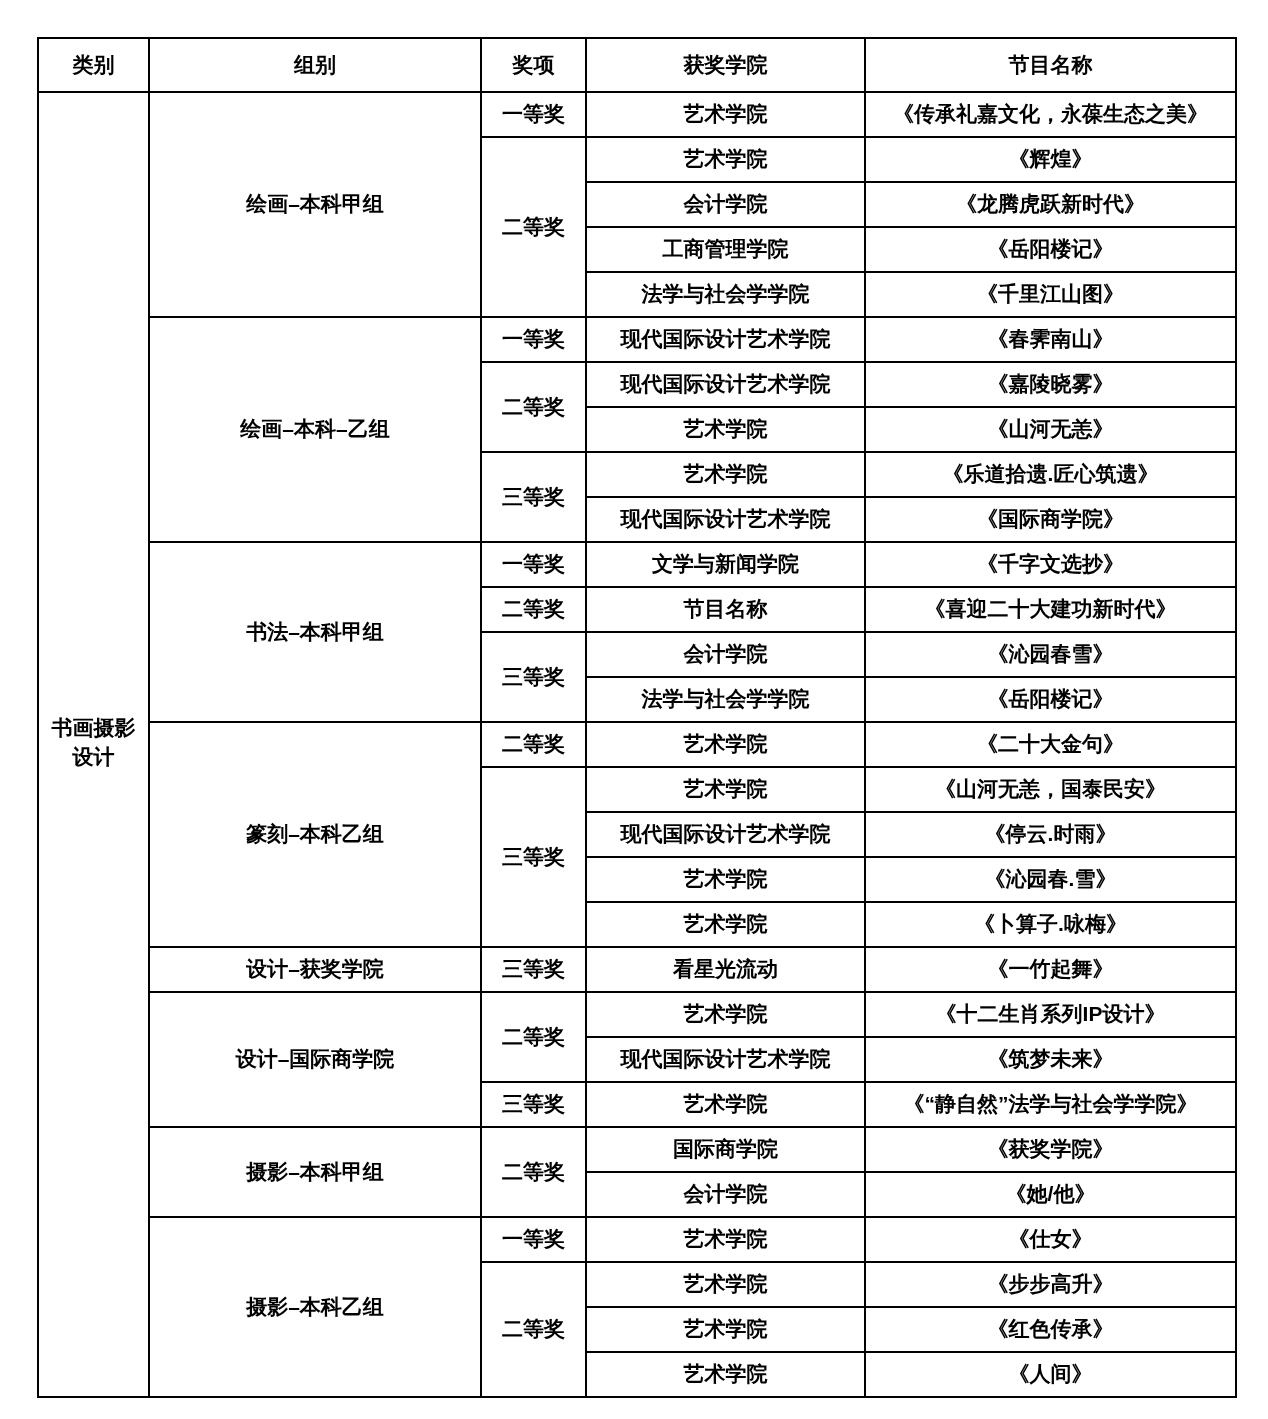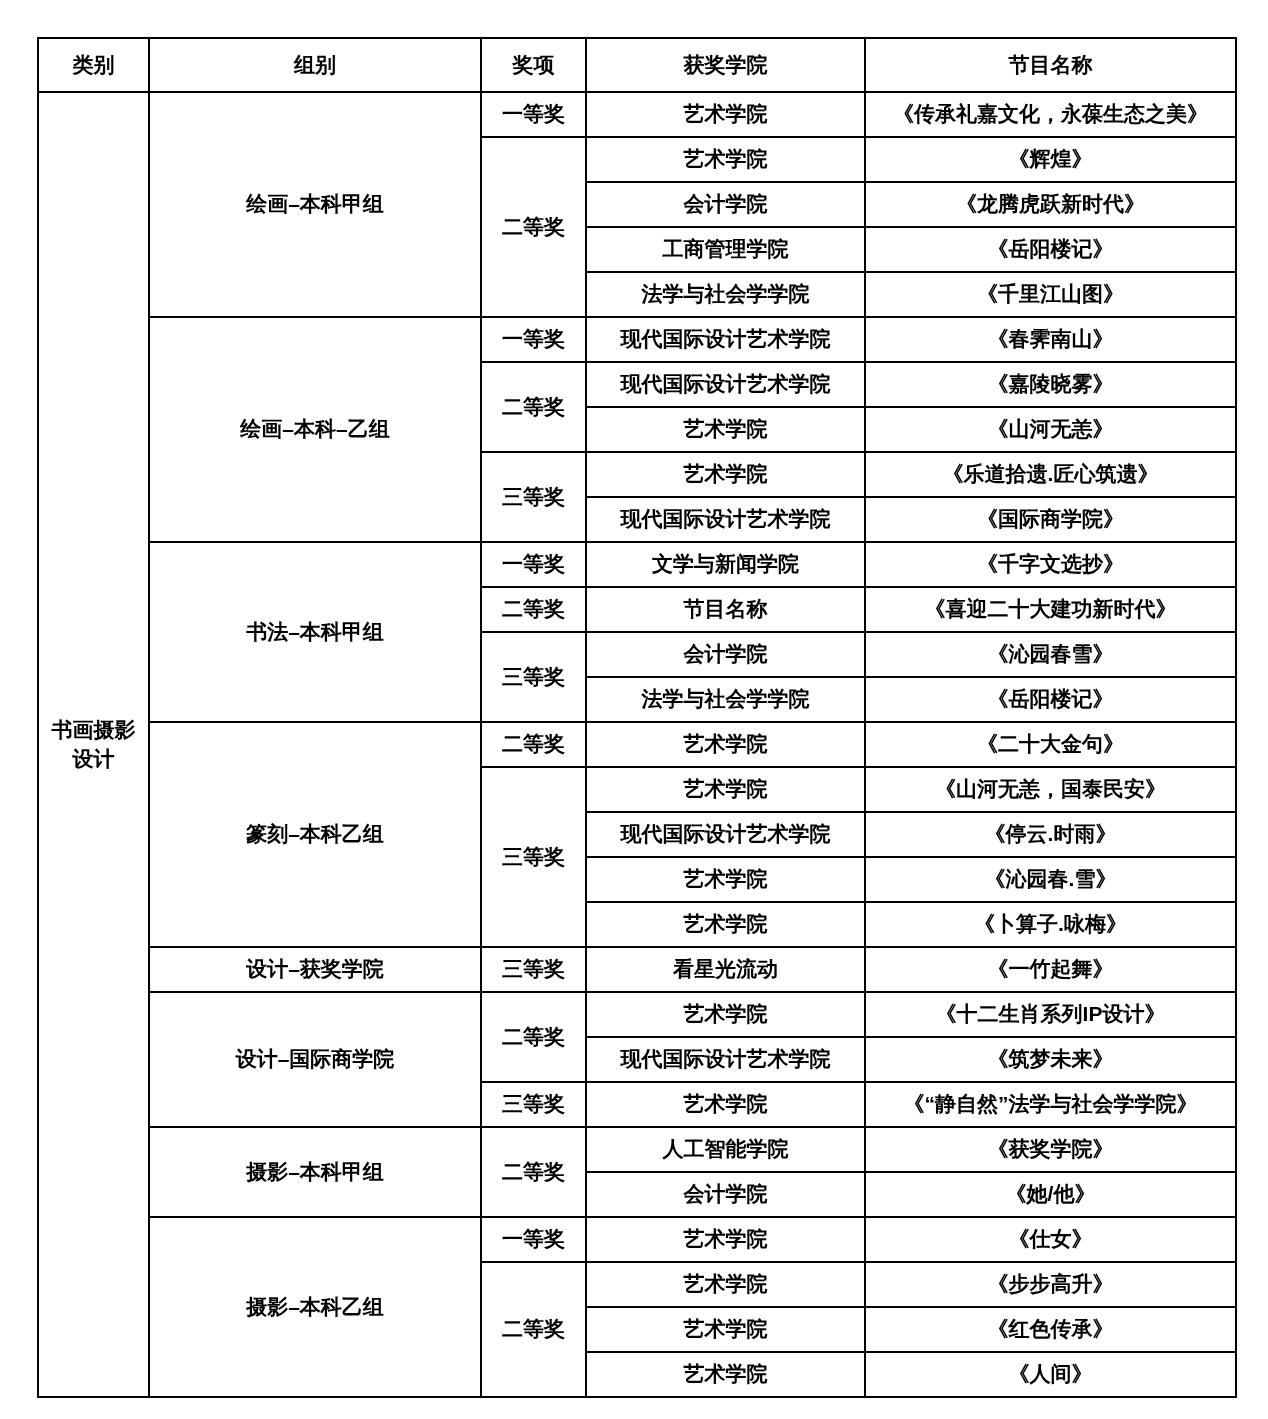--- a/index.html
+++ b/index.html
@@ -29,21 +29,21 @@
     vertical-align: middle;
     font-weight: 700;
     font-size: 21px;
     line-height: 1.35;
     padding: 0 4px;
     overflow: hidden;
     background: #ffffff;
   }
   table.awards thead tr { height: 54px; }
   table.awards tbody tr { height: 45px; }
-  .cat-line { display: block; }
+  .cat-line { display: block; font-family: Liberation Mono, monospace; }
 </style>
 </head>
 <body>
 
 <table class="awards">
   <colgroup>
     <col style="width:111px">
     <col style="width:332px">
     <col style="width:105px">
     <col style="width:279px">
@@ -177,21 +177,21 @@
     </tr>
     <tr>
       <td>三等奖</td>
       <td>艺术学院</td>
       <td>《“静自然”法学与社会学学院》</td>
     </tr>
 
     <tr>
       <td rowspan="2">摄影–本科甲组</td>
       <td rowspan="2">二等奖</td>
-      <td>人工智能学院</td>
+      <td>国际商学院</td>
       <td>《获奖学院》</td>
     </tr>
     <tr>
       <td>会计学院</td>
       <td>《她/他》</td>
     </tr>
 
     <tr>
       <td rowspan="4">摄影–本科乙组</td>
       <td>一等奖</td>

